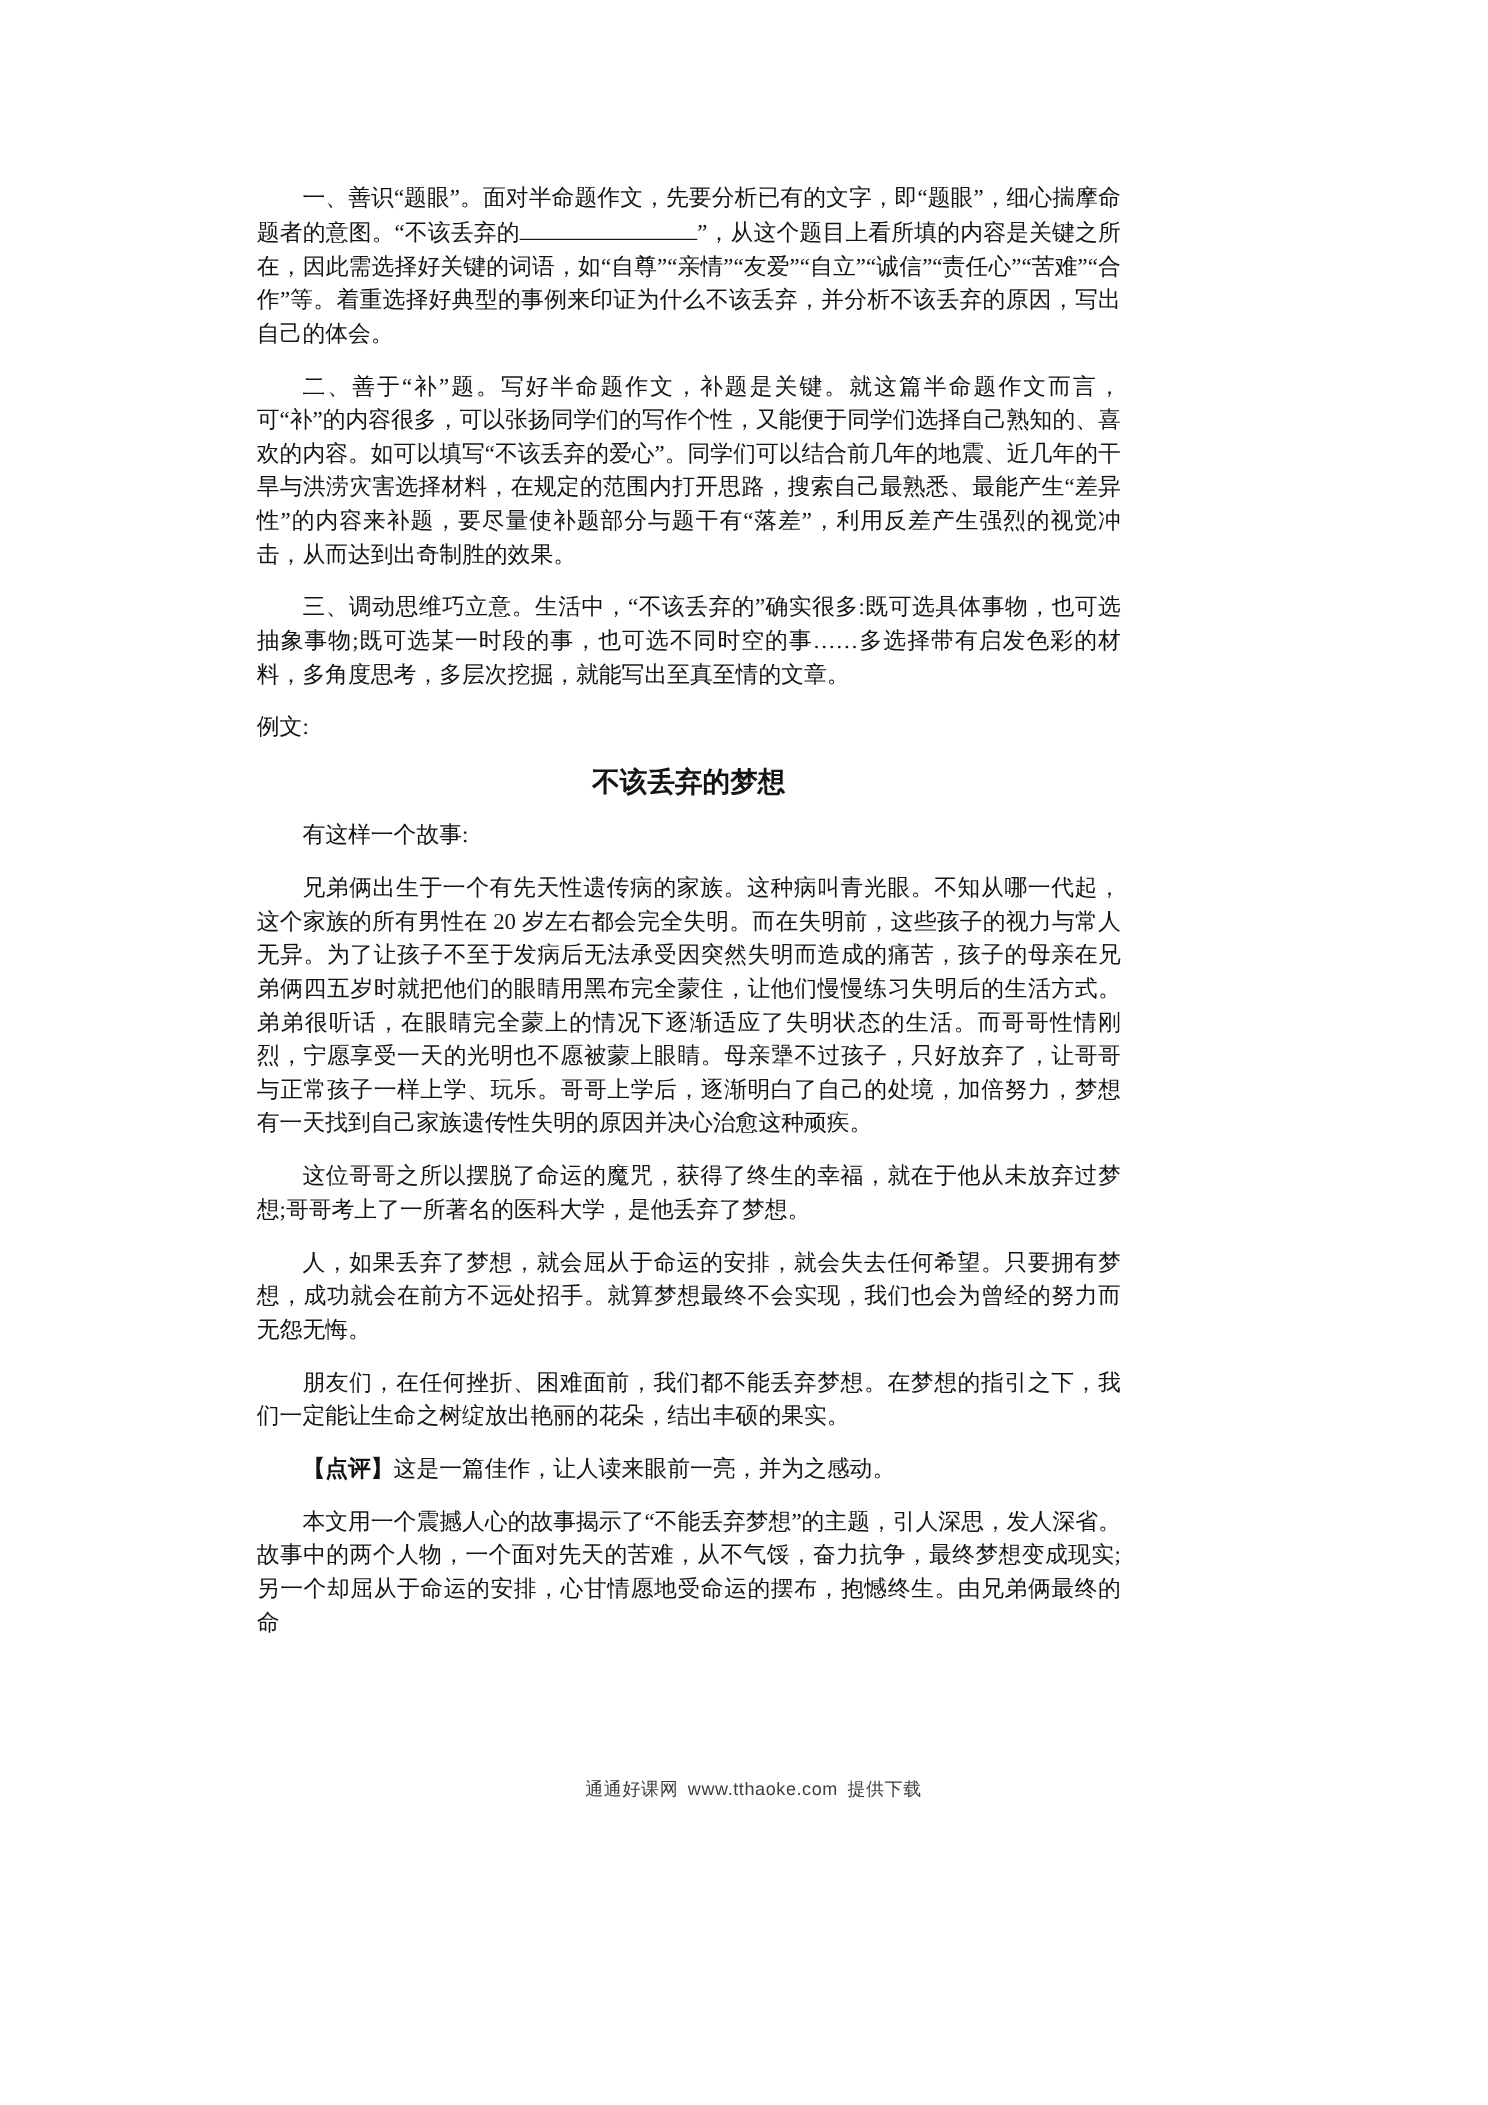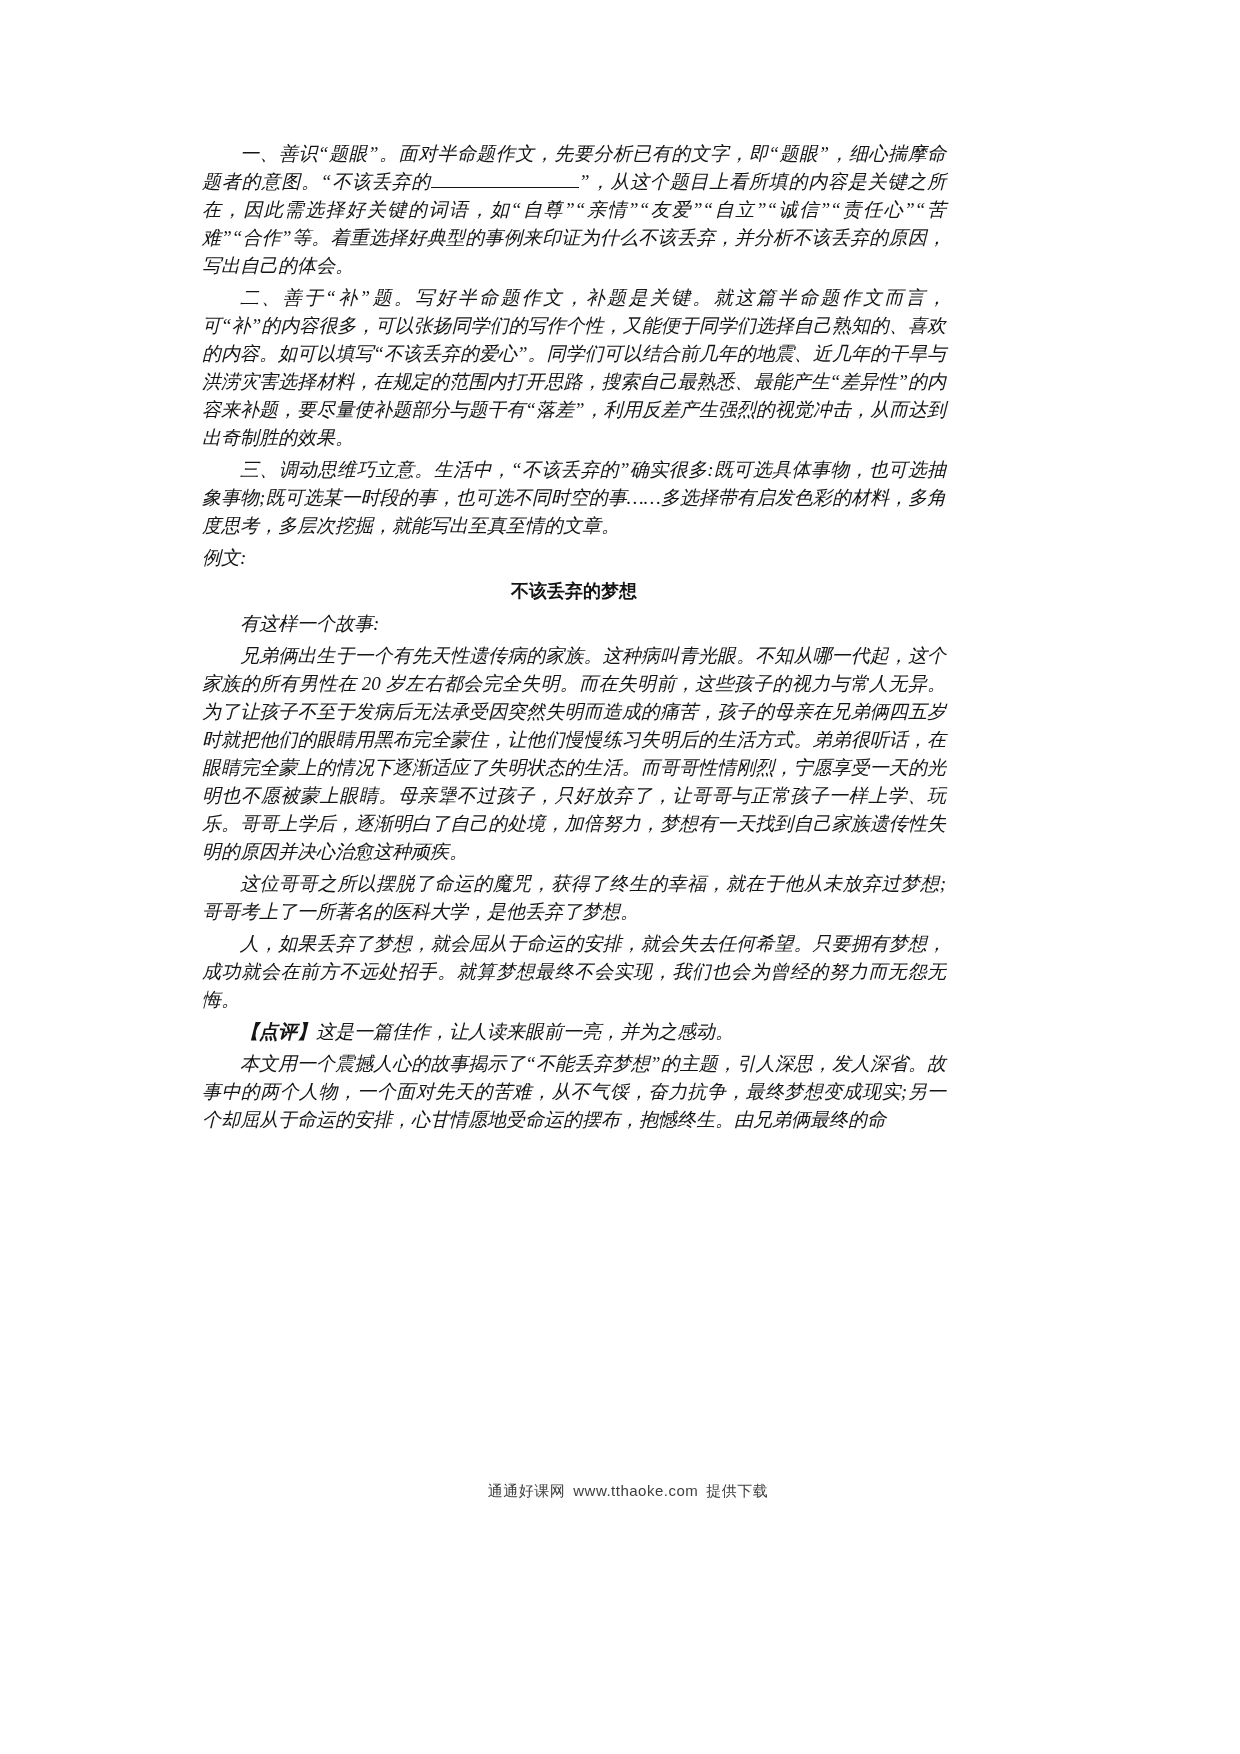--- a/index.html
+++ b/index.html
@@ -19,30 +19,29 @@
   .content {
     position: absolute;
     left: 198px;
     top: 136px;
     width: 752px;
     font-size: 19px;
     line-height: 28px;
     text-align: justify;
   }
   .para {
-    margin: 4px;
+    margin: 16px;
     text-indent: 2em;
-    font-style: italic;
   }
   .no-indent {
     text-indent: 0;
   }
   .essay-title {
     margin: 0;
-    font-size: 18px;
+    font-size: 23px;
     line-height: 30px;
     font-weight: bold;
     text-align: center;
     text-indent: 0;
   }
   .blank {
     display: inline-block;
     width: 148px;
     height: 1em;
     border-bottom: 1.5px solid #141414;
@@ -77,20 +76,21 @@
     <p class="para">三、调动思维巧立意。生活中，“不该丢弃的”确实很多:既可选具体事物，也可选抽象事物;既可选某一时段的事，也可选不同时空的事……多选择带有启发色彩的材料，多角度思考，多层次挖掘，就能写出至真至情的文章。</p>
 
     <p class="para no-indent">例文:</p>
 
     <h2 class="essay-title">不该丢弃的梦想</h2>
 
     <p class="para">有这样一个故事:</p>
     <p class="para">兄弟俩出生于一个有先天性遗传病的家族。这种病叫青光眼。不知从哪一代起，这个家族的所有男性在 20 岁左右都会完全失明。而在失明前，这些孩子的视力与常人无异。为了让孩子不至于发病后无法承受因突然失明而造成的痛苦，孩子的母亲在兄弟俩四五岁时就把他们的眼睛用黑布完全蒙住，让他们慢慢练习失明后的生活方式。弟弟很听话，在眼睛完全蒙上的情况下逐渐适应了失明状态的生活。而哥哥性情刚烈，宁愿享受一天的光明也不愿被蒙上眼睛。母亲犟不过孩子，只好放弃了，让哥哥与正常孩子一样上学、玩乐。哥哥上学后，逐渐明白了自己的处境，加倍努力，梦想有一天找到自己家族遗传性失明的原因并决心治愈这种顽疾。</p>
     <p class="para">这位哥哥之所以摆脱了命运的魔咒，获得了终生的幸福，就在于他从未放弃过梦想;哥哥考上了一所著名的医科大学，是他丢弃了梦想。</p>
     <p class="para">人，如果丢弃了梦想，就会屈从于命运的安排，就会失去任何希望。只要拥有梦想，成功就会在前方不远处招手。就算梦想最终不会实现，我们也会为曾经的努力而无怨无悔。</p>
+    <p class="para">朋友们，在任何挫折、困难面前，我们都不能丢弃梦想。在梦想的指引之下，我们一定能让生命之树绽放出艳丽的花朵，结出丰硕的果实。</p>
 
     <p class="para"><strong class="review-label">【点评】</strong><span>这是一篇佳作，让人读来眼前一亮，并为之感动。</span></p>
 
     <p class="para">本文用一个震撼人心的故事揭示了“不能丢弃梦想”的主题，引人深思，发人深省。故事中的两个人物，一个面对先天的苦难，从不气馁，奋力抗争，最终梦想变成现实;另一个却屈从于命运的安排，心甘情愿地受命运的摆布，抱憾终生。由兄弟俩最终的命</p>
 
   </main>
 
   <footer class="footer">
     <span>通通好课网</span><span>www.tthaoke.com</span><span>提供下载</span>
   </footer>

